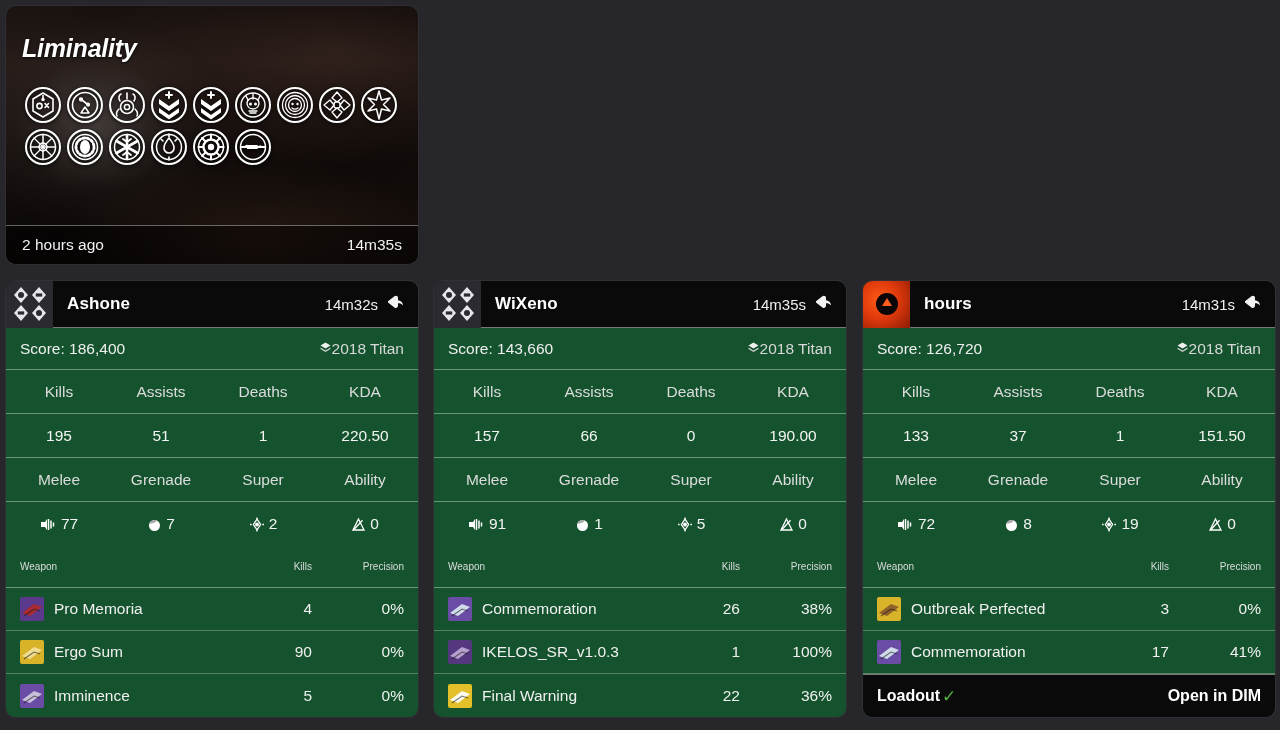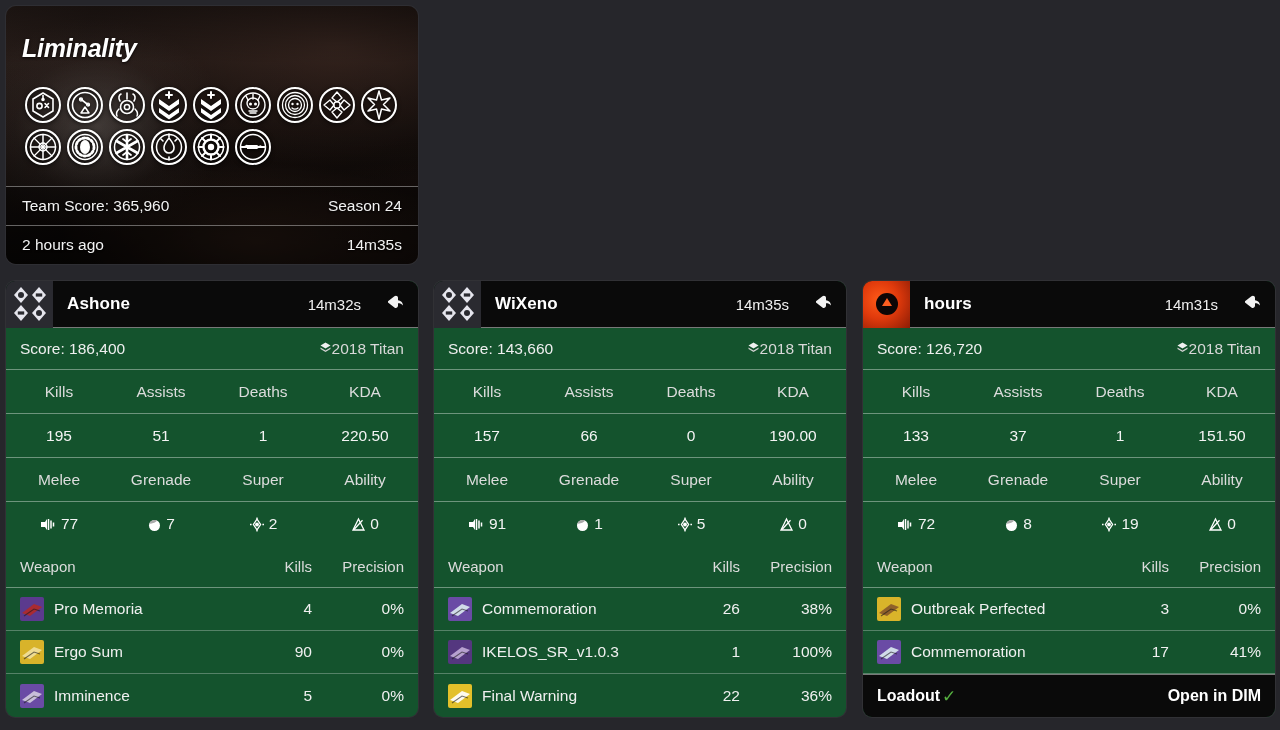--- a/index.html
+++ b/index.html
@@ -91,21 +91,21 @@
   .emblem.dark { background: #2a2a30; }
   .emblem.red {
     background: radial-gradient(circle at 35% 40%, #ff5a18 0%, #e03a0c 45%, #8c1c05 100%);
   }
   .player-name {
     flex: 1; padding-left: 14px;
     font-size: 17px; font-weight: bold; color: #ffffff;
     letter-spacing: 0.1px;
   }
   .header-right {
-    display: flex; align-items: center; gap: 26px;
+    display: flex; align-items: center; gap: 9px;
     padding-right: 14px; font-size: 15px; color: #f0f0f0;
   }
 
   .row {
     display: flex; align-items: center;
     border-bottom: 1px solid rgba(255,255,255,0.38);
     padding: 0 14px;
     height: 42px;
   }
   .score-row { justify-content: space-between; font-size: 15.5px; }
@@ -121,21 +121,21 @@
     font-size: 15.5px; color: #e8e8e8;
   }
   .quad.headers > div { color: #dcdcdc; }
   .quad.values > div { color: #f4f4f4; }
   .quad.border-b { border-bottom: 1px solid rgba(255,255,255,0.38); }
   .abil-cell { display: flex; align-items: center; justify-content: center; gap: 4px; }
   .abil-cell svg { display: block; }
 
   .weapon-head {
     display: flex; height: 42px; align-items: center;
-    padding: 0 14px; font-size: 15px; color: #dcdcdc;
+    padding: 0 14px; font-size: 10px; color: #dcdcdc;
     border-bottom: 1px solid rgba(255,255,255,0.38);
   }
   .weapon-head .w-name { flex: 1; }
   .weapon-head .w-kills { width: 90px; text-align: right; }
   .weapon-head .w-prec { width: 92px; text-align: right; }
 
   .weapon-row {
     display: flex; height: 43px; align-items: center;
     padding: 0 14px; font-size: 15.5px; color: #f0f0f0;
     border-bottom: 1px solid rgba(255,255,255,0.28);
@@ -297,24 +297,20 @@
           <svg width="38" height="38" viewBox="0 0 38 38" fill="none" stroke="#ffffff" stroke-width="1.4" stroke-linecap="round" stroke-linejoin="round">
             <circle cx="19" cy="19" r="17" stroke="#fff" stroke-width="2" fill="none"></circle>
             <circle cx="19" cy="19" r="12.5" stroke-width="1.5"></circle>
             <path d="M7.5 19h23" stroke-width="2.2"></path>
             <path d="M13 17h10l3 2-3 2H13z" fill="#fff" stroke="none"></path>
             <path d="M10 19l3-1.5M28 19l-2-1" stroke-width="1.4"></path>
           </svg>
         </div>
       </div>
     <div class="activity-rows">
-      <div class="activity-row">
-        <span>Team Score: 365,960</span>
-        <span>Season 24</span>
-      </div>
       <div class="activity-row second">
         <span>2 hours ago</span>
         <span>14m35s</span>
       </div>
     </div>
   </div>
 
   <div class="cards" id="cards">
       <div class="pcard">
         <div class="pcard-header">

